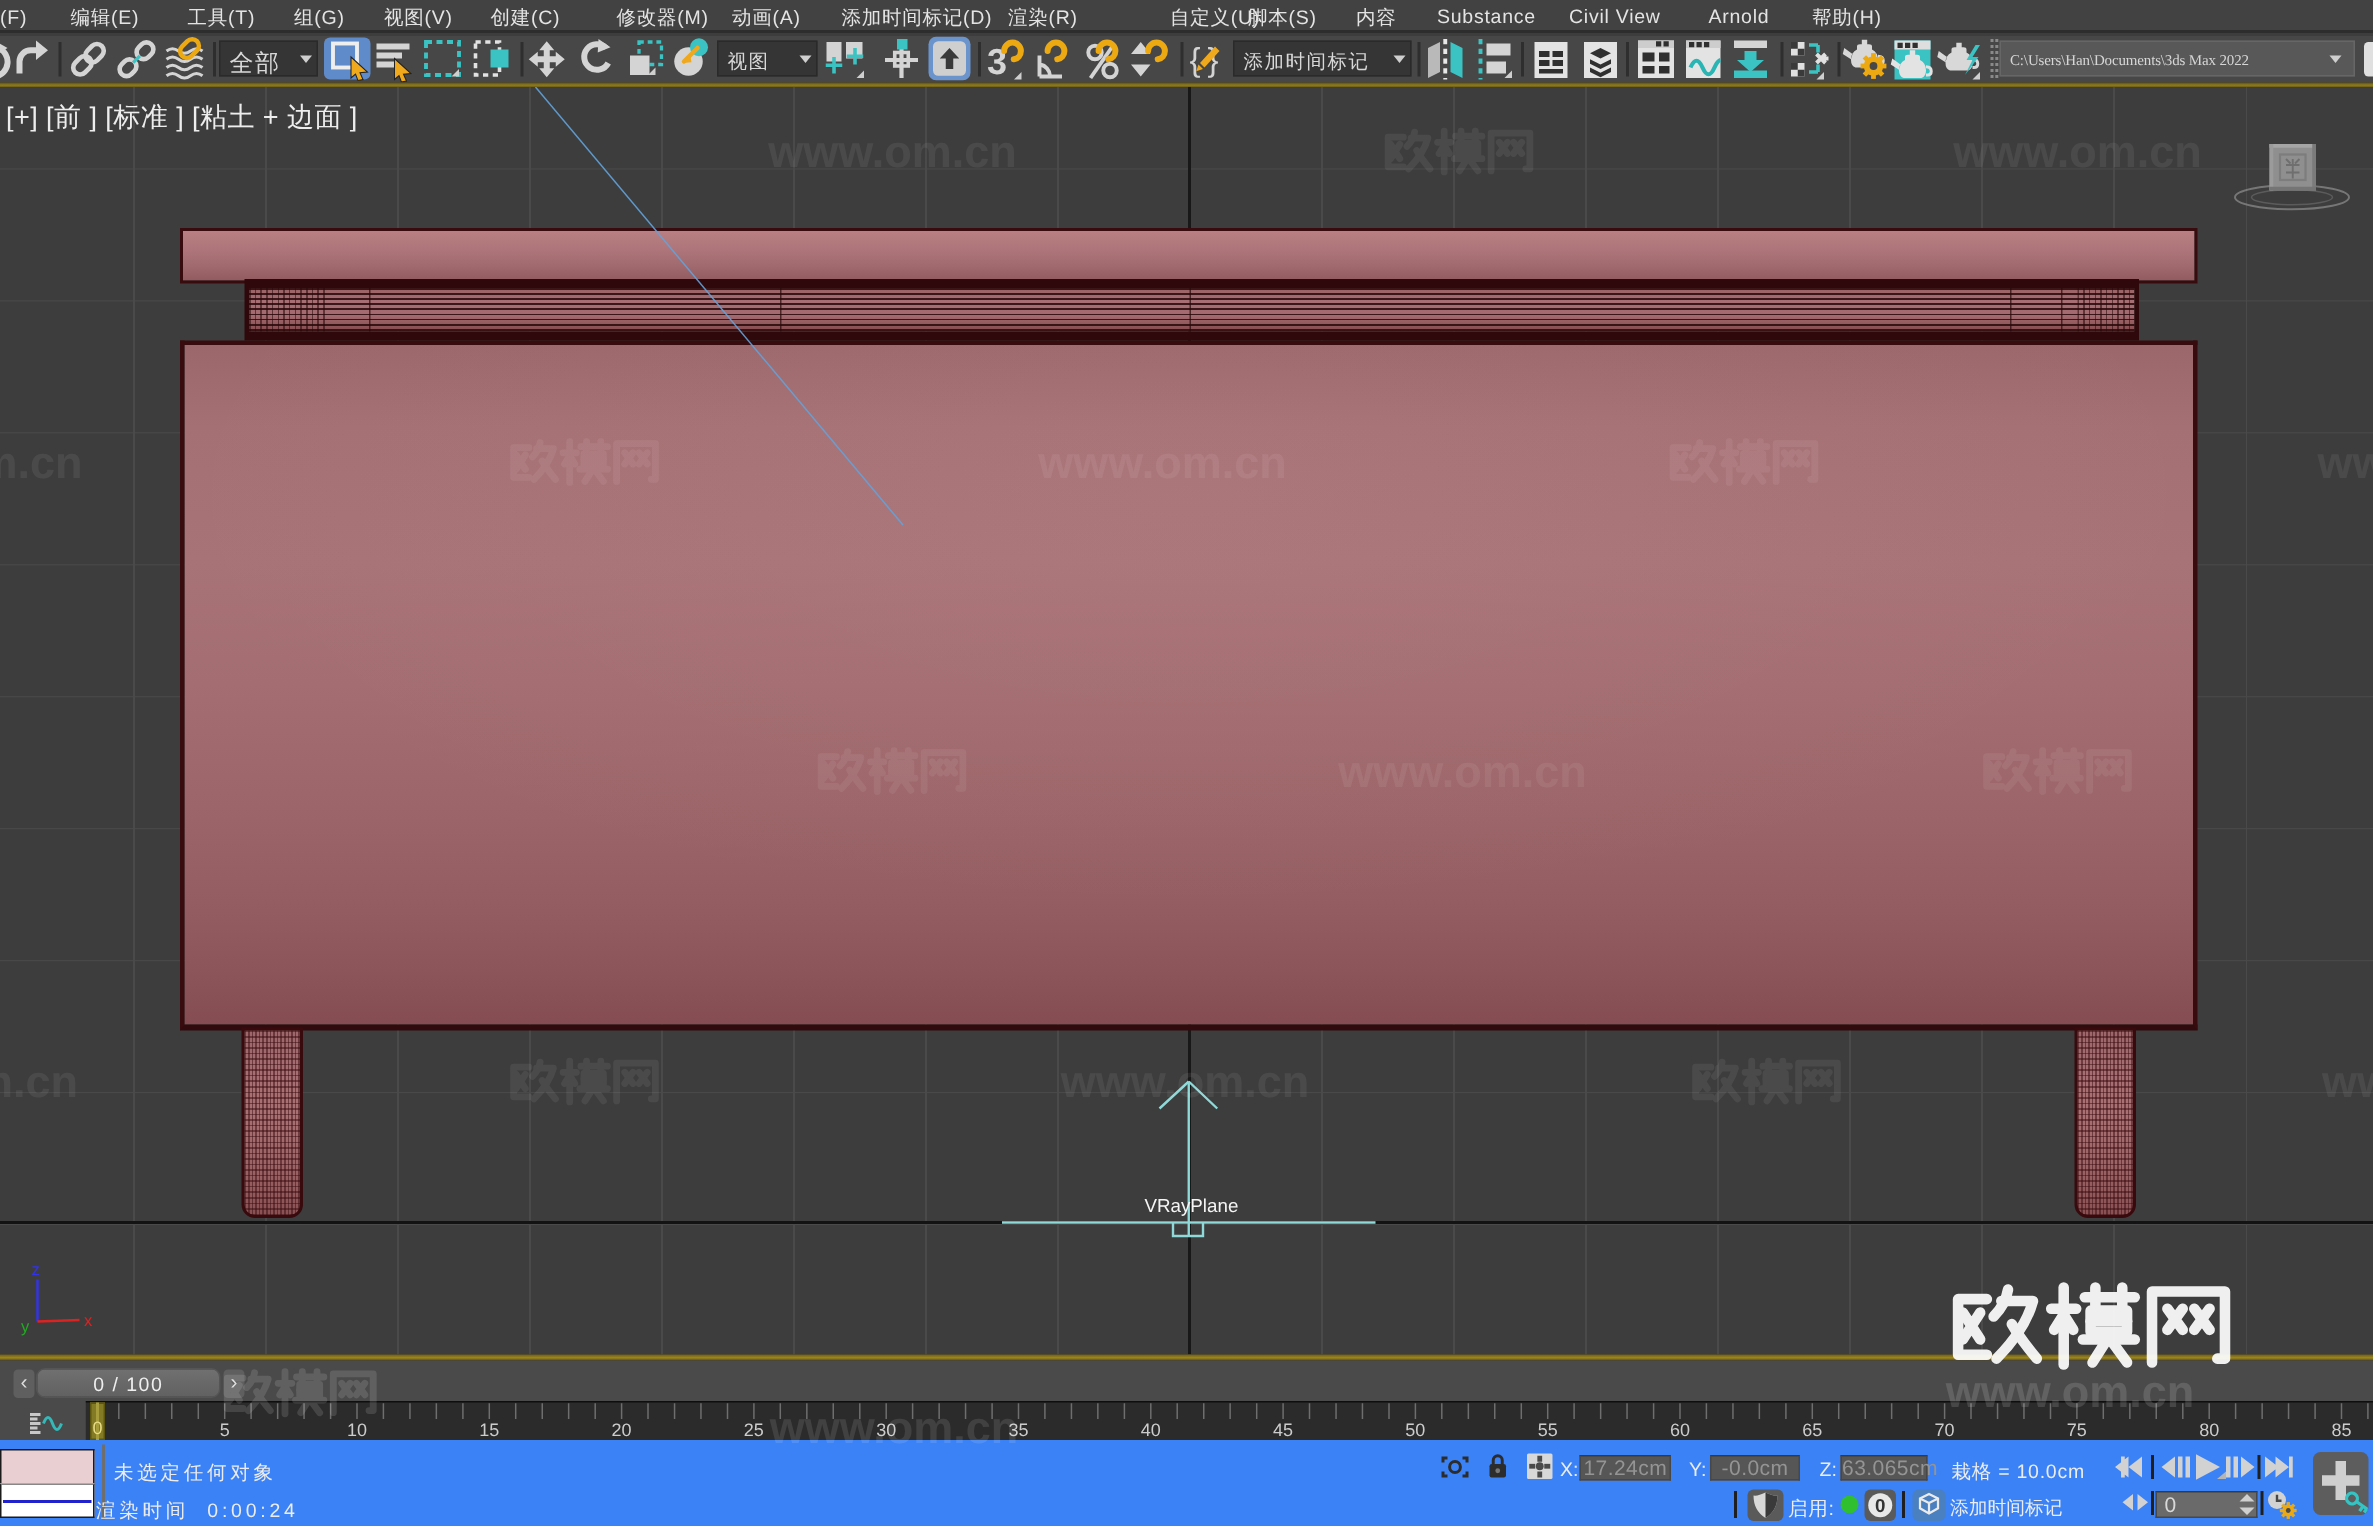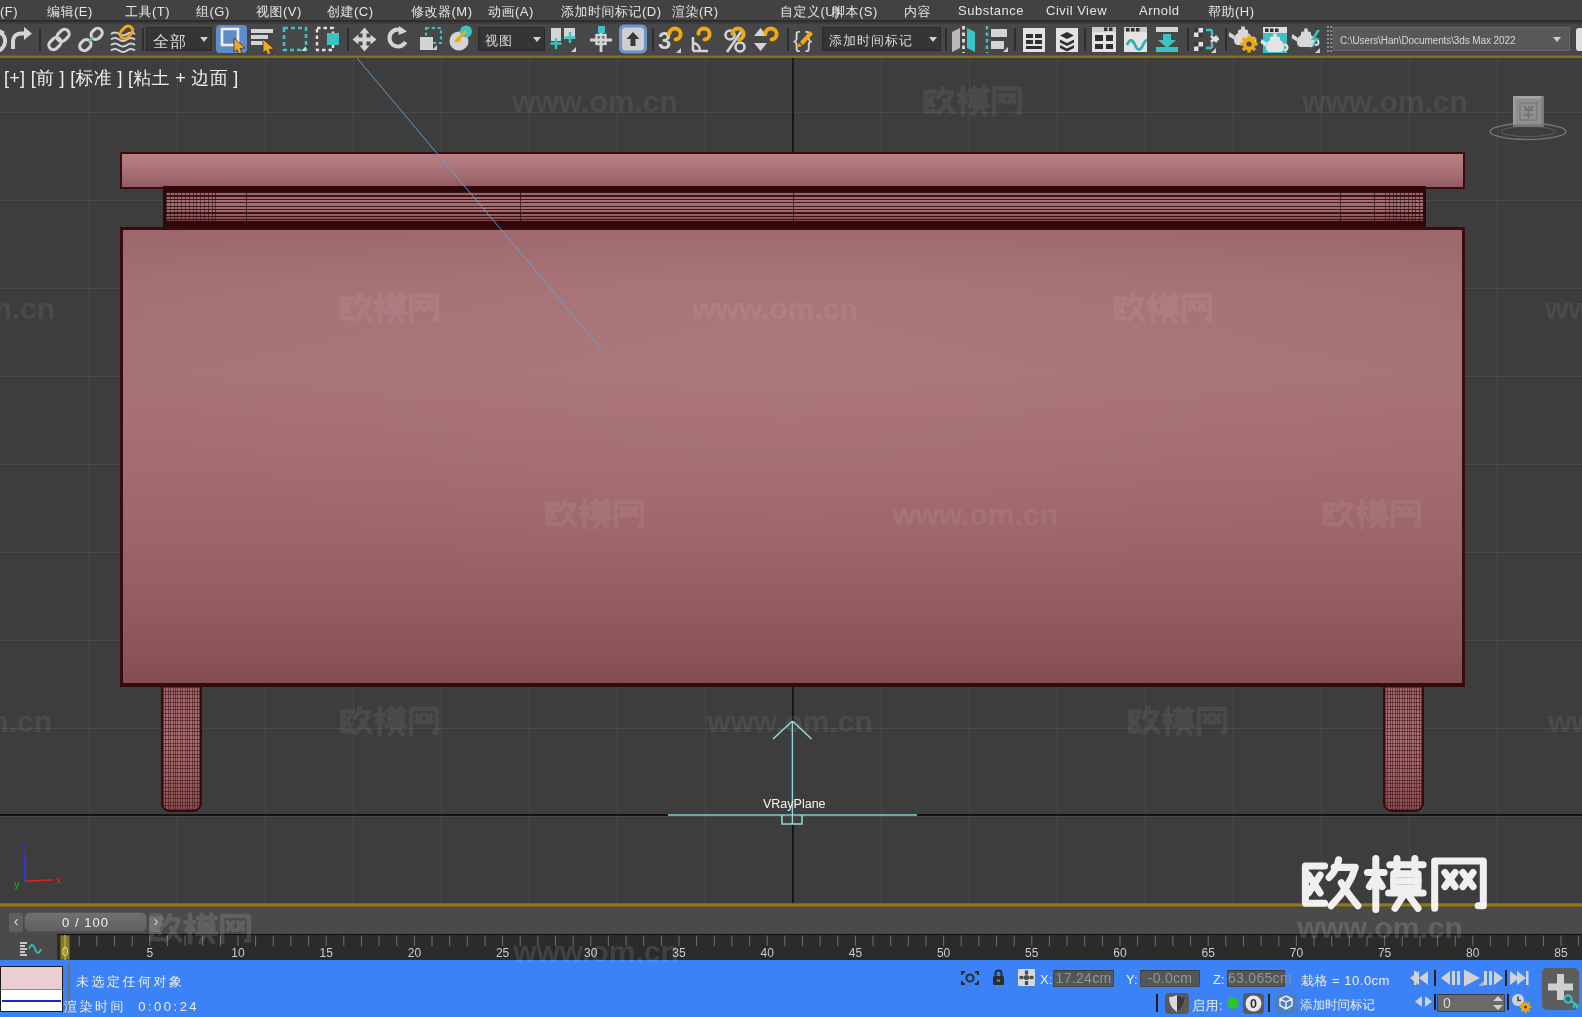--- a/index.html
+++ b/index.html
@@ -269,21 +269,21 @@
       </div>
       <div class="combo" style="left:478px;width:67px">
         <span class="cv">视图</span>
         <span class="car"></span>
       </div>
       <div class="combo" style="left:822px;width:119px">
         <span class="cv">添加时间标记</span>
         <span class="car"></span>
       </div>
       <div class="combo" style="left:1333px;width:237px;background:#585858;border-color:#666">
-        <span class="cv" style="font-family:Liberation Sans, sans-serif;font-size:10px;letter-spacing:-0.1px;color:#d6d6d6;top:7px;white-space:nowrap">C:\Users\Han\Documents\3ds Max 2022</span>
+        <span class="cv" style="font-family:Liberation Serif, serif;font-size:10px;letter-spacing:-0.1px;color:#d6d6d6;top:7px;white-space:nowrap">C:\Users\Han\Documents\3ds Max 2022</span>
         <span class="car" style="right:8px"></span>
       </div>
     </div>
 <div id="olive1"></div>
 <div id="viewport">
  <div id="grid"></div>
  <div id="axisv"></div>
  <div id="axish"></div>
 
  <div id="toprail"></div>

